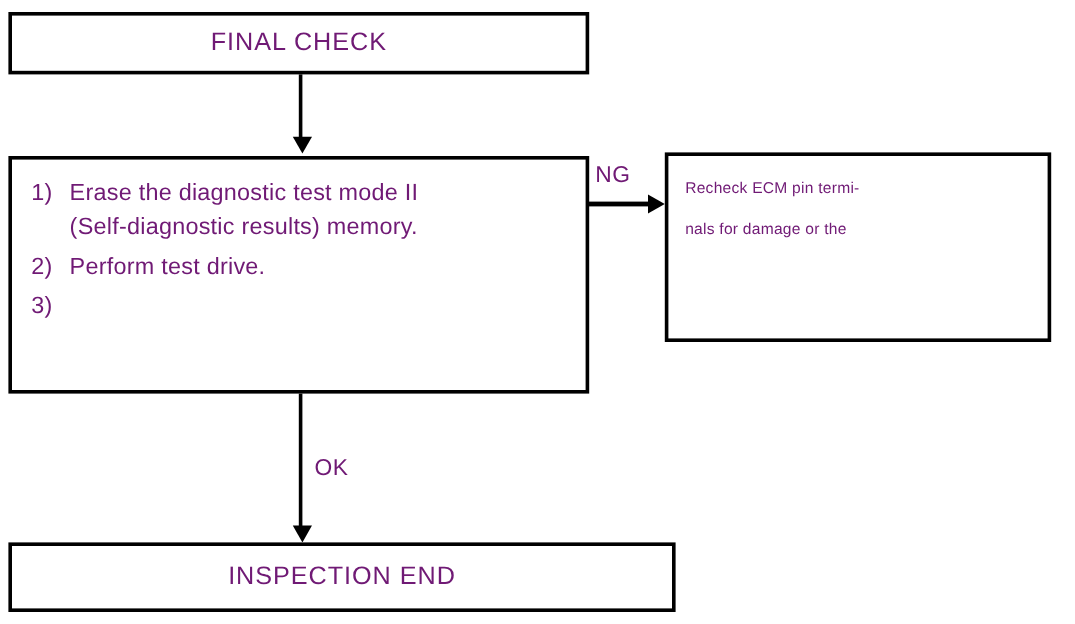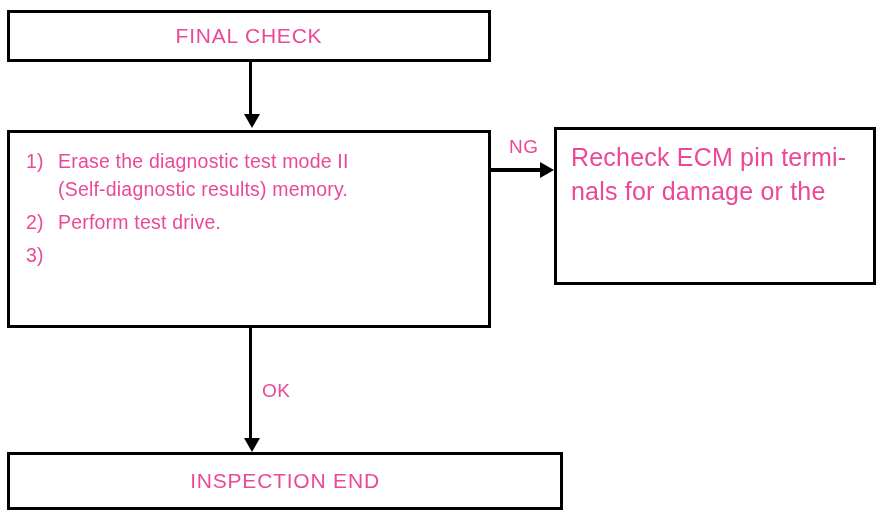--- a/index.html
+++ b/index.html
@@ -6,21 +6,21 @@
     margin: 0;
     padding: 0;
     background: #ffffff;
   }
   #canvas {
     position: relative;
     width: 896px;
     height: 520px;
     background: #ffffff;
     font-family: "Liberation Sans", sans-serif;
-    color: #ec4899;
+    color: #701a75;
     overflow: hidden;
   }
 
   
   .fc-box {
     position: absolute;
     box-sizing: border-box;
     border: 3px solid #000000;
     background: #ffffff;
   }
@@ -101,21 +101,21 @@
     line-height: 28px;
   }
   .step-line {
     display: block;
     white-space: pre;
   }
 
   
   .rc-line {
     display: block;
-    font-size: 25px;
+    font-size: 13px;
     line-height: 34px;
     letter-spacing: 0.2px;
     white-space: pre;
   }
 
   
   .conn {
     position: absolute;
   }
   .v-line {
@@ -156,21 +156,21 @@
   
   .conn-ok .v-line { left: 249px; top: 328px; height: 112px; }
   .conn-ok .arrow-down { left: 244px; top: 438px; }
 
   
   .branch-label {
     position: absolute;
     font-size: 19px;
     letter-spacing: 0.5px;
   }
-  .label-ng { left: 496px; top: 136px; margin-left: 13px; }
+  .label-ng { left: 496px; top: 136px; }
   .label-ok { left: 262px; top: 348px; margin-top: 32px; }
 </style>
 </head>
 <body>
 
 <div id="canvas">
 
   <div class="fc-box box-title">
     <span class="box-text">FINAL CHECK</span>
   </div>

